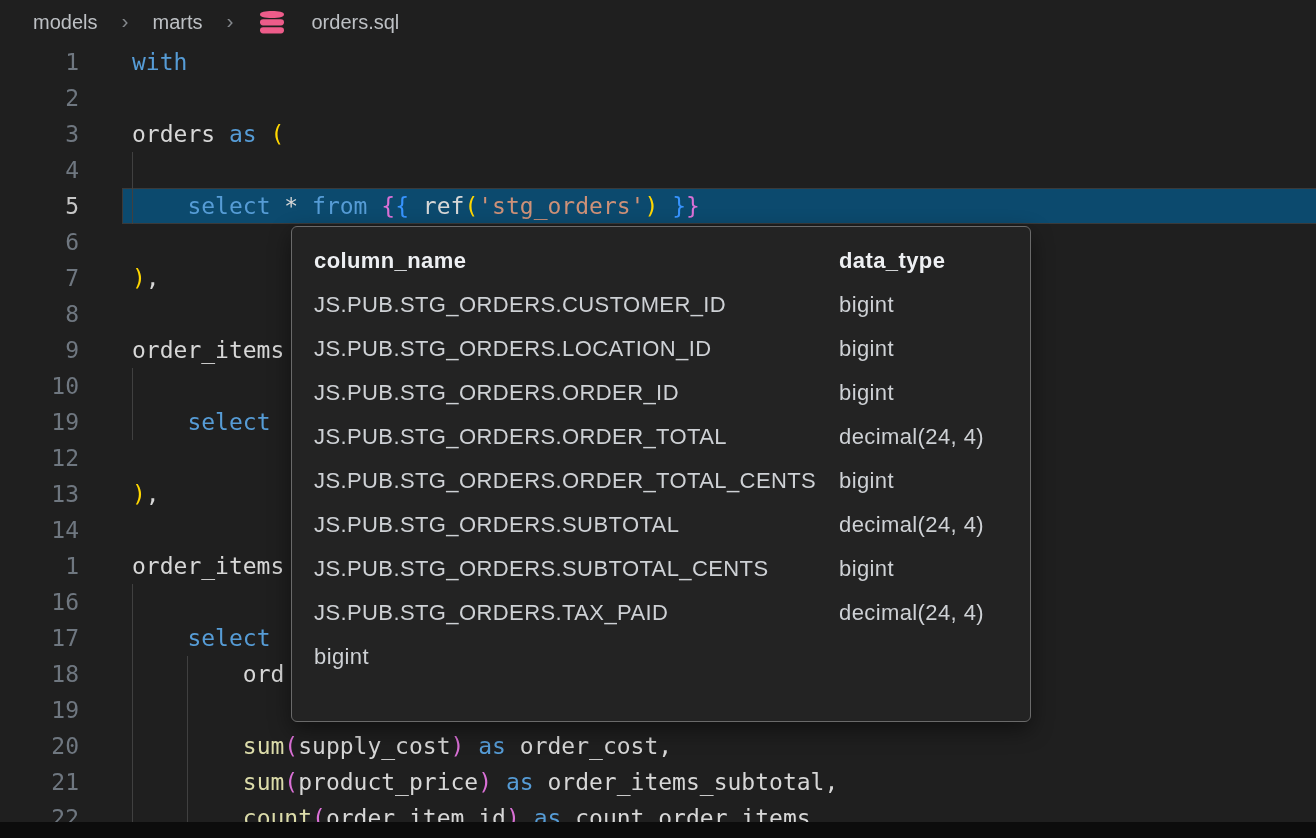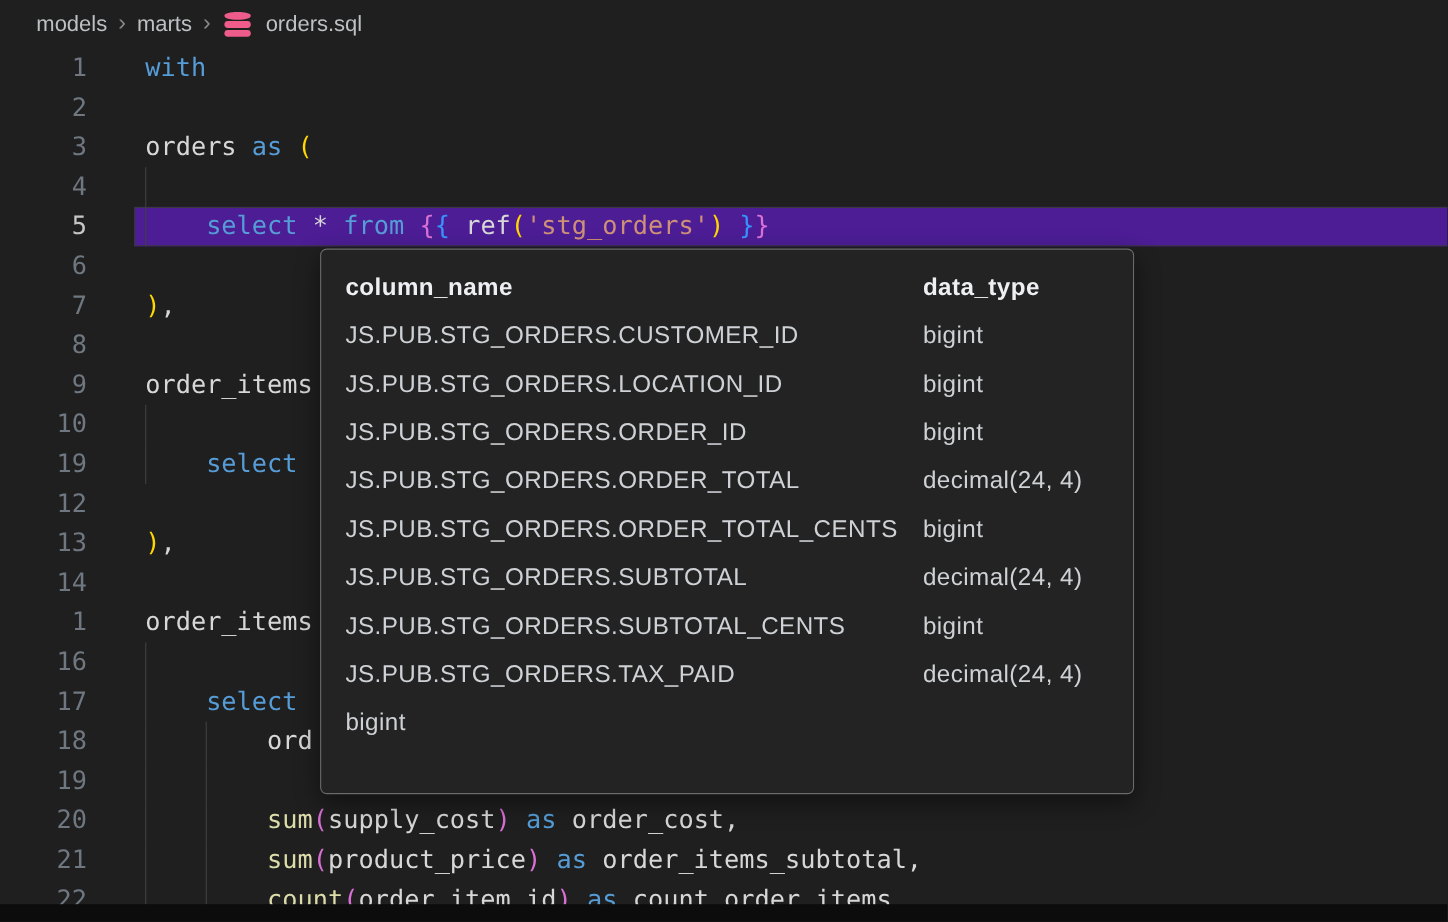--- a/index.html
+++ b/index.html
@@ -2,41 +2,41 @@
 <html><head>
 <meta charset="utf-8">
 <style>
   html,body{margin:0;padding:0}
   body{
     width:1316px;height:838px;overflow:hidden;position:relative;
     background:#1f1f1f;font-family:"Liberation Sans",sans-serif;
   }
   
   .breadcrumb{
-    height:44px;display:flex;align-items:center;padding-left:33px;gap:10px;
+    height:44px;display:flex;align-items:center;padding-left:33px;gap:24px;
     font-size:20px;color:#bdc0c4;
   }
   .breadcrumb .crumb{cursor:default}
   .breadcrumb .sep{color:#85898d;font-size:21px;transform:translateY(-1px)}
   .db-icon{display:inline-flex;align-items:center}
   .db-icon svg{display:block}
   
   .editor{position:absolute;left:0;top:44px;right:0}
   .code-row{
     display:flex;height:36px;line-height:36px;white-space:pre;
     font-family:"DejaVu Sans Mono",monospace;font-size:23px;
   }
   .gutter{
     flex:none;width:122px;box-sizing:border-box;text-align:right;
     padding-right:43px;color:#6f7780;user-select:none;
   }
   .gutter.active{color:#c6c6c6}
   .content{flex:1;position:relative;padding-left:10px}
   .content.hl{
-    background:#4c1d95;
+    background:#0c4a6e;
     box-shadow:inset 0 1px 0 #3a3a3a, inset 0 -1px 0 #3a3a3a, inset 1px 0 0 #3a3a3a;
   }
   .guide{position:absolute;top:0;bottom:0;width:1px;background:#404040}
   .tokens{position:relative}
   
   .popup{
     position:absolute;left:291px;top:226px;width:740px;height:496px;box-sizing:border-box;
     background:#232323;border:1px solid #6a6a6a;border-radius:6px;padding-top:12px;
     box-shadow:0 8px 22px rgba(0,0,0,.45);z-index:10;overflow:hidden;
   }

